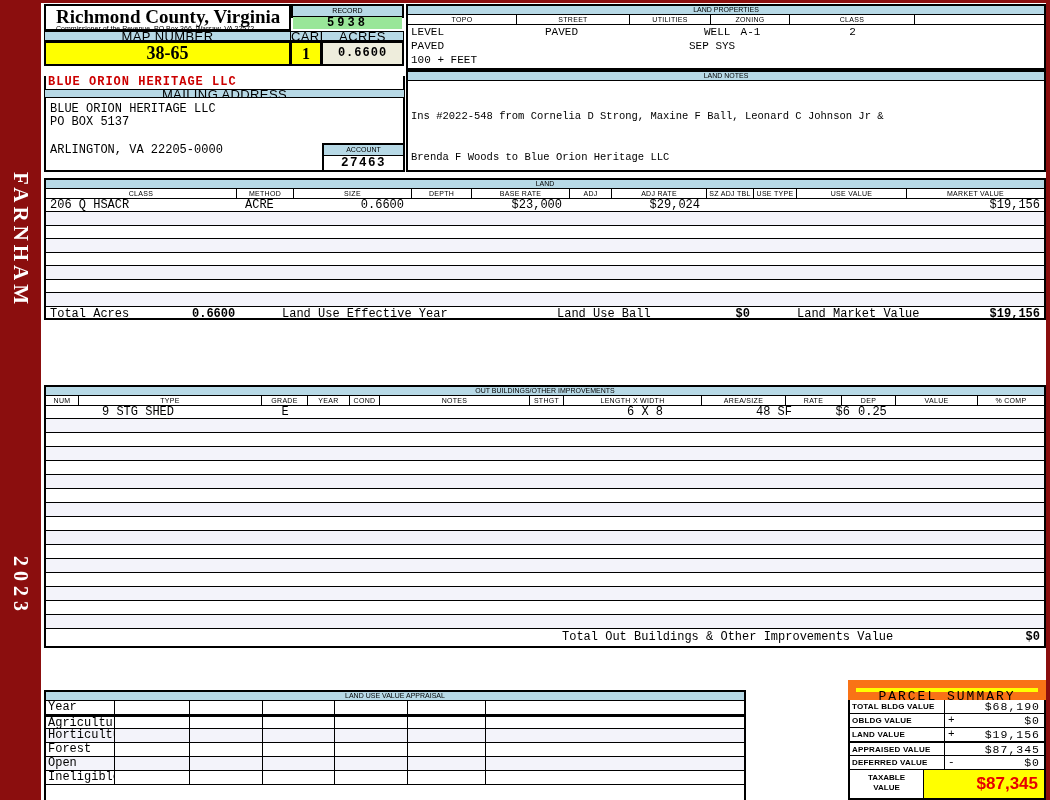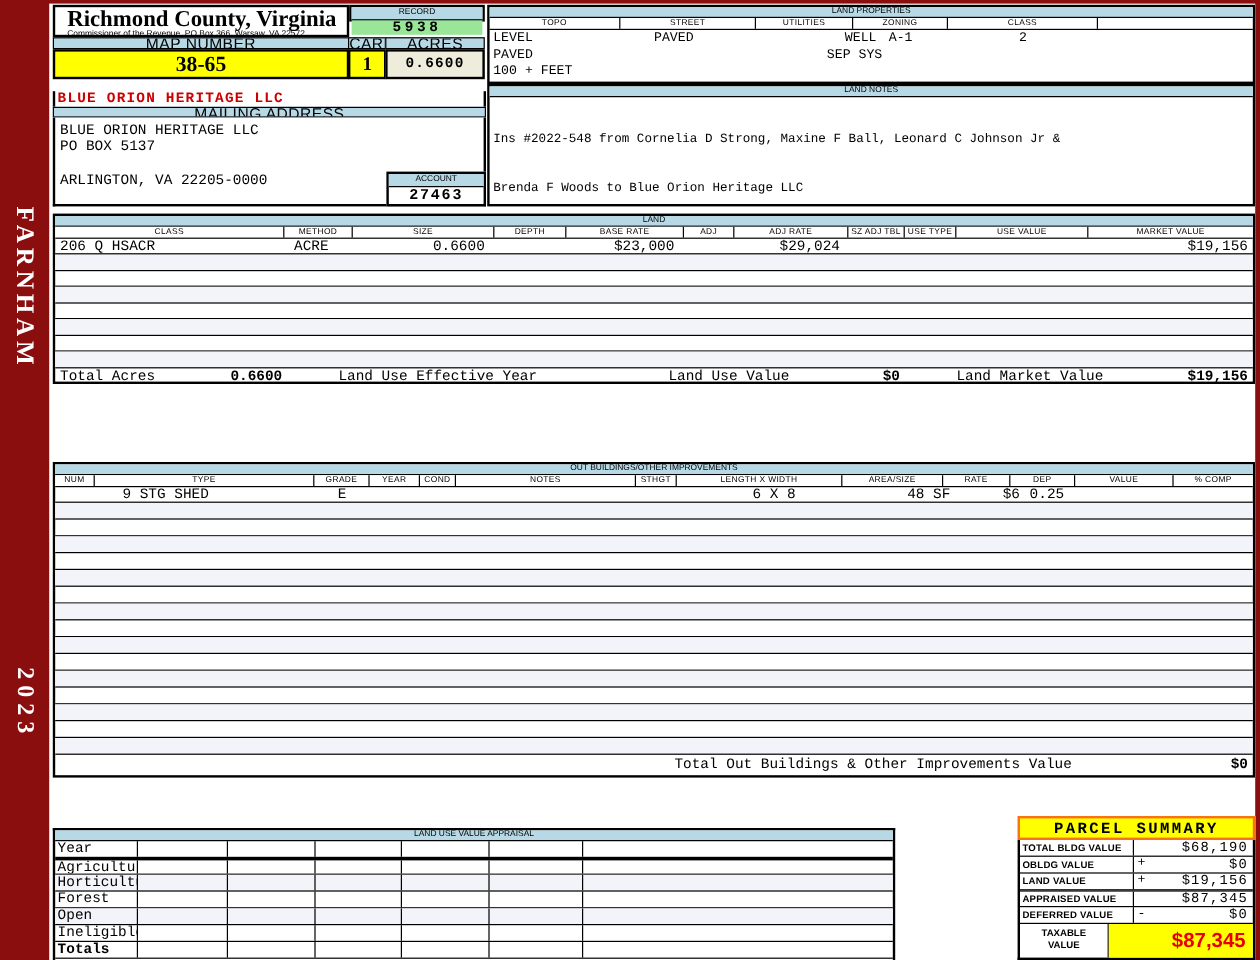--- a/index.html
+++ b/index.html
@@ -87,22 +87,22 @@
   .ap-row { display:flex; height:14px; border-bottom:1px solid #000; font-size:12px; }
   .ap-row.thicktop { border-top:2px solid #000; }
   .ap-row.tint { background:#F3F3FA; }
   .ap-row.bold { font-weight:bold; }
   .ap-label { width:69px; border-right:1px solid #000; padding-left:2px; line-height:13px; overflow:hidden; }
   .ap-cell { border-right:1px solid #000; }
   .ap-cell:last-child { border-right:none; }
 
   
   .ps-panel { left:848px; top:680px; width:198px; background:#fff; }
-  .ps-title { height:20px; background:#FFFF00; border:2px solid #f97316; text-align:center;
-    font-size:13px; font-weight:bold; letter-spacing:2px; line-height:17px; }
+  .ps-title { height:20px; background:#FFFF00; border:8px solid #f97316; text-align:center;
+    font-size:13px; font-weight:normal; letter-spacing:2px; line-height:17px; }
   .ps-body { border:2px solid #000; border-top:none; }
   .ps-row { display:flex; height:14px; border-bottom:1px solid #000; }
   .ps-row.thicktop { border-top:1px solid #000; }
   .ps-label { width:95px; border-right:1px solid #000; font-family:"Liberation Sans", sans-serif;
     font-size:8px; font-weight:bold; letter-spacing:0.2px; line-height:13px; padding-left:2px; overflow:hidden; }
   .ps-val { position:relative; flex:1; font-size:11.5px; letter-spacing:1px; text-align:right; padding-right:4px; line-height:13px; }
   .ps-op { position:absolute; left:3px; top:0; font-size:11px; }
   .ps-tax { display:flex; height:28px; }
   .ps-taxlabel { width:74px; border-right:1px solid #000; font-family:"Liberation Sans", sans-serif;
     font-size:8px; font-weight:bold; text-align:center; padding-top:3px; line-height:10px; }
@@ -206,21 +206,21 @@
         <div class="erow tint"></div>
         <div class="erow"></div>
         <div class="erow tint"></div>
         <div class="erow"></div>
         <div class="erow tint"></div>
       </div>
     <div class="trow" style="height:15px;">
       <div class="dspan" style="left:4px;">Total Acres</div>
       <div class="dspan b" style="left:146px;">0.6600</div>
       <div class="dspan" style="left:236px;">Land Use Effective Year</div>
-      <div class="dspan" style="left:511px;">Land Use Value</div>
+      <div class="dspan" style="left:511px;">Land Use Ball</div>
       <div class="dspan b r" style="left:660px;width:44px;">$0</div>
       <div class="dspan" style="left:751px;">Land Market Value</div>
       <div class="dspan b r" style="left:920px;width:74px;">$19,156</div>
     </div>
   </div>
 
   <div class="abs tbl ob-panel">
     <div class="tbl-bar">OUT BUILDINGS/OTHER IMPROVEMENTS</div>
     <div class="tbl-headrow">
       <div class="hcell" style="width:33px;">NUM</div>
@@ -318,29 +318,20 @@
         </div>
         <div class="ap-row">
           <div class="ap-label">Ineligible</div>
           <div class="ap-cell" style="width: 75px;"></div>
           <div class="ap-cell" style="width: 73px;"></div>
           <div class="ap-cell" style="width: 72px;"></div>
           <div class="ap-cell" style="width: 73px;"></div>
           <div class="ap-cell" style="width: 78px;"></div>
           <div class="ap-cell" style="flex: 1 1 0%;"></div>
         </div>
-        <div class="ap-row bold">
-          <div class="ap-label">Totals</div>
-          <div class="ap-cell" style="width: 75px;"></div>
-          <div class="ap-cell" style="width: 73px;"></div>
-          <div class="ap-cell" style="width: 72px;"></div>
-          <div class="ap-cell" style="width: 73px;"></div>
-          <div class="ap-cell" style="width: 78px;"></div>
-          <div class="ap-cell" style="flex: 1 1 0%;"></div>
-        </div>
       </div>
   </div>
 
   <div class="abs ps-panel">
     <div class="ps-title">PARCEL SUMMARY</div>
     <div class="ps-body">
       <div class="ps-row">
         <div class="ps-label">TOTAL BLDG VALUE</div>
         <div class="ps-val"><span class="ps-op"></span><span>$68,190</span></div>
       </div>

